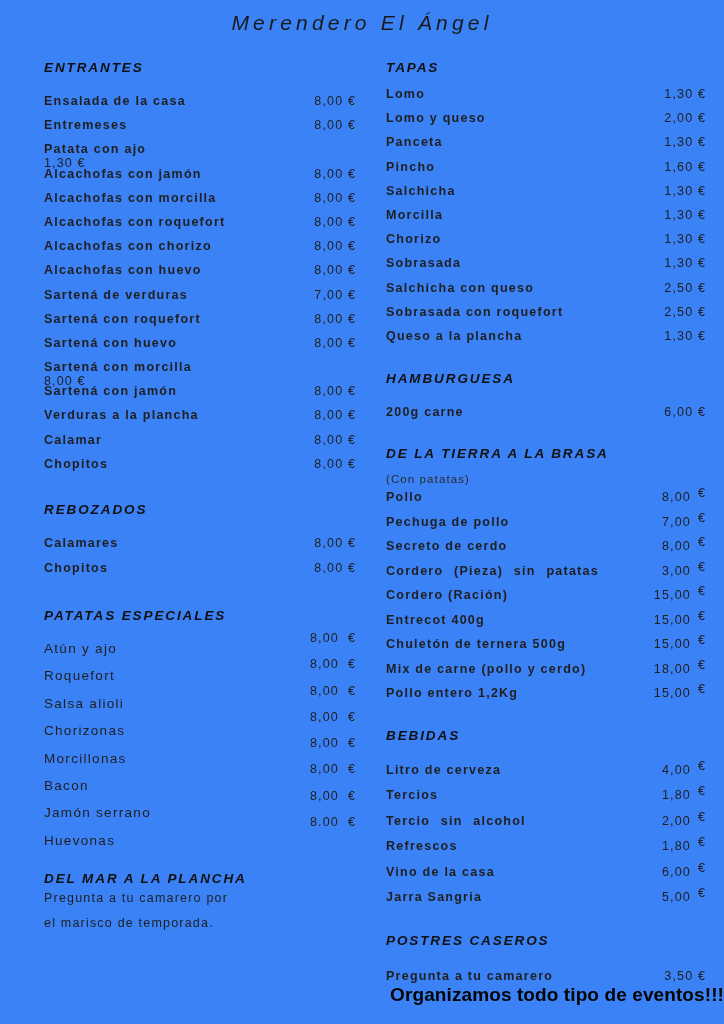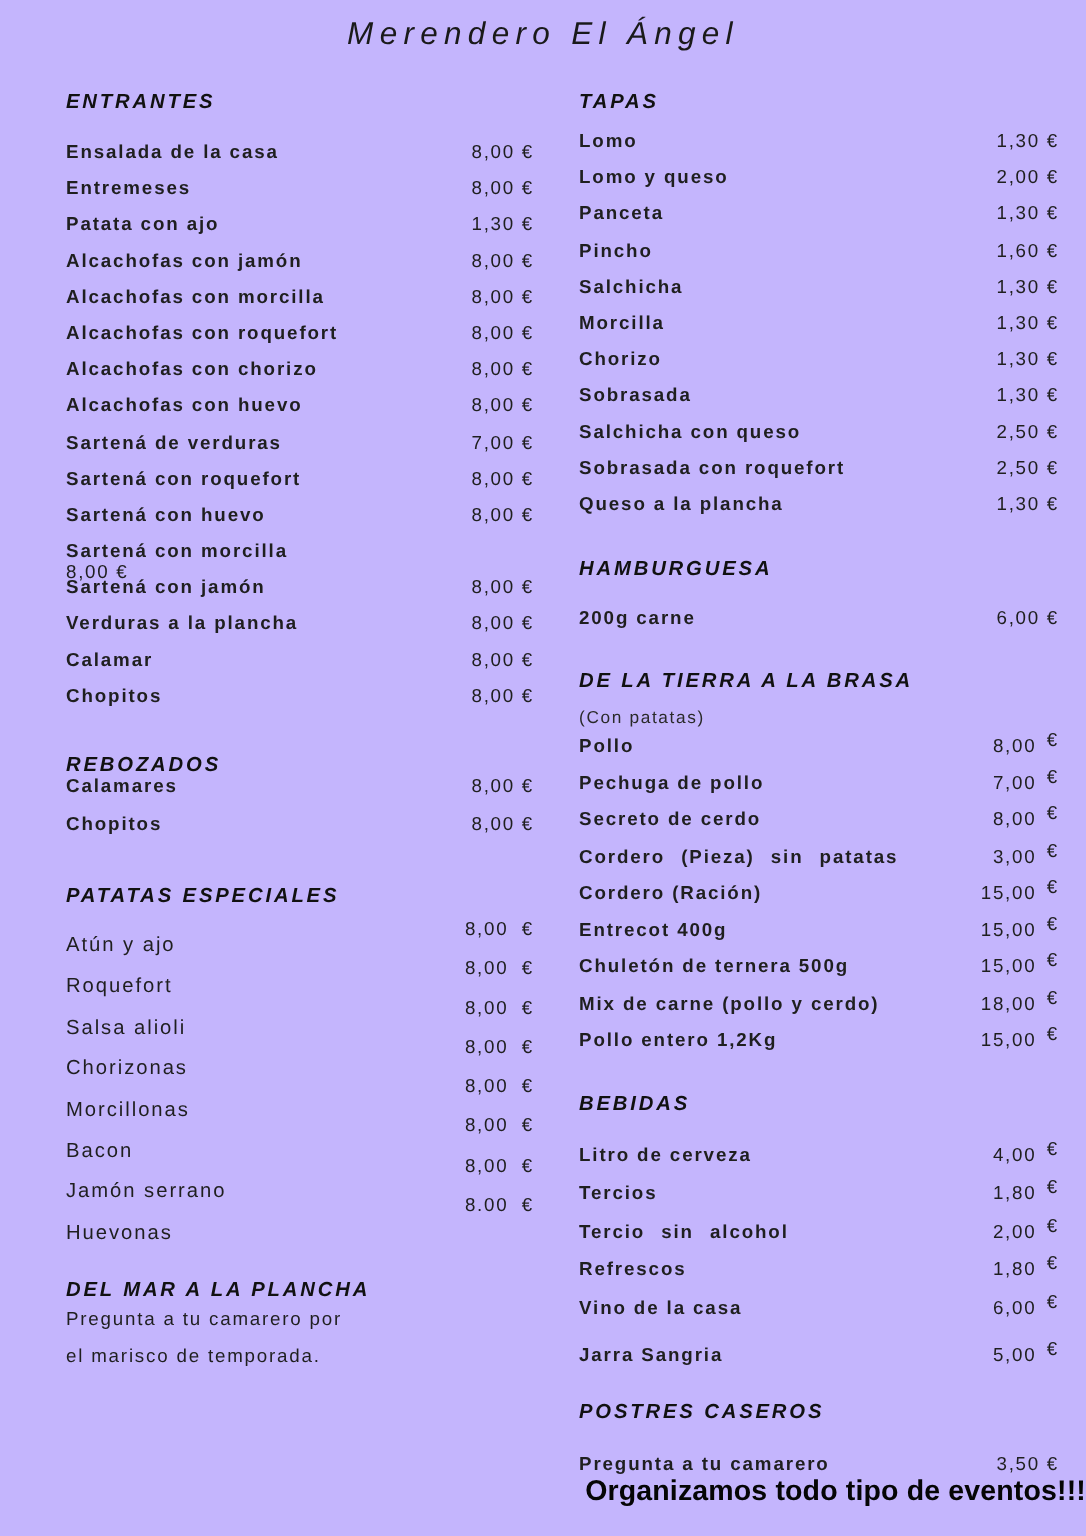--- a/index.html
+++ b/index.html
@@ -10,21 +10,21 @@
   }
   body {
     font-family: "Liberation Sans", "DejaVu Sans", sans-serif;
     color: #1a1a1a;
     -webkit-font-smoothing: antialiased;
   }
   .page {
     position: relative;
     width: 724px;
     height: 1024px;
-    background: #c4b5fd;
+    background: #3b82f6;
     overflow: hidden;
     box-sizing: border-box;
   }
 
   
   .menu-title {
     position: absolute;
     top: 11px;
     left: 0;
     width: 724px;
@@ -158,21 +158,21 @@
       <div class="section-head">ENTRANTES</div>
       <div class="items" style="margin-top:19px;">
         <div class="row" style="height:24.2px;">
           <span class="name">Ensalada de la casa</span>
           <span class="price">8,00 €</span>
         </div>
         <div class="row" style="height:24.2px;">
           <span class="name">Entremeses</span>
           <span class="price">8,00 €</span>
         </div>
-        <div class="row" style="height:24.2px;">
+        <div class="row" style="height:24.2px;flex-direction:column;">
           <span class="name">Patata con ajo</span>
           <span class="price">1,30 €</span>
         </div>
         <div class="row" style="height:24.2px;">
           <span class="name">Alcachofas con jamón</span>
           <span class="price">8,00 €</span>
         </div>
         <div class="row" style="height:24.2px;">
           <span class="name">Alcachofas con morcilla</span>
           <span class="price">8,00 €</span>
@@ -219,21 +219,21 @@
         </div>
         <div class="row" style="height:24.2px;">
           <span class="name">Chopitos</span>
           <span class="price">8,00 €</span>
         </div>
       </div>
     </div>
 
     <div style="margin-top:21px;">
       <div class="section-head">REBOZADOS</div>
-      <div class="items" style="">
+      <div class="items" style="margin-top:19px;">
         <div class="row" style="height:25px;">
           <span class="name">Calamares</span>
           <span class="price">8,00 €</span>
         </div>
         <div class="row" style="height:25px;">
           <span class="name">Chopitos</span>
           <span class="price">8,00 €</span>
         </div>
       </div>
     </div>
@@ -395,21 +395,21 @@
           <span class="price"><span>2,00</span><span class="cur-raised">€</span></span>
         </div>
         <div class="row" style="height:25.5px;">
           <span class="name">Refrescos</span>
           <span class="price"><span>1,80</span><span class="cur-raised">€</span></span>
         </div>
         <div class="row" style="height:25.5px;">
           <span class="name">Vino de la casa</span>
           <span class="price"><span>6,00</span><span class="cur-raised">€</span></span>
         </div>
-        <div class="row" style="height:25.5px;align-items:center;">
+        <div class="row" style="height:25.5px;">
           <span class="name">Jarra Sangria</span>
           <span class="price"><span>5,00</span><span class="cur-raised">€</span></span>
         </div>
       </div>
     </div>
 
     <div style="margin-top:17px;">
       <div class="section-head">POSTRES CASEROS</div>
       <div class="items" style="margin-top:21px;">
         <div class="row" style="height:24px;">

